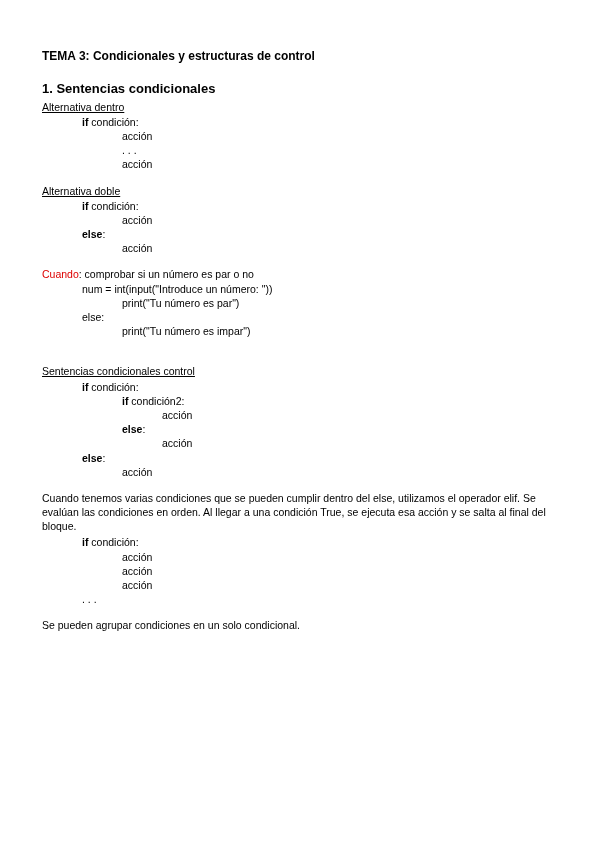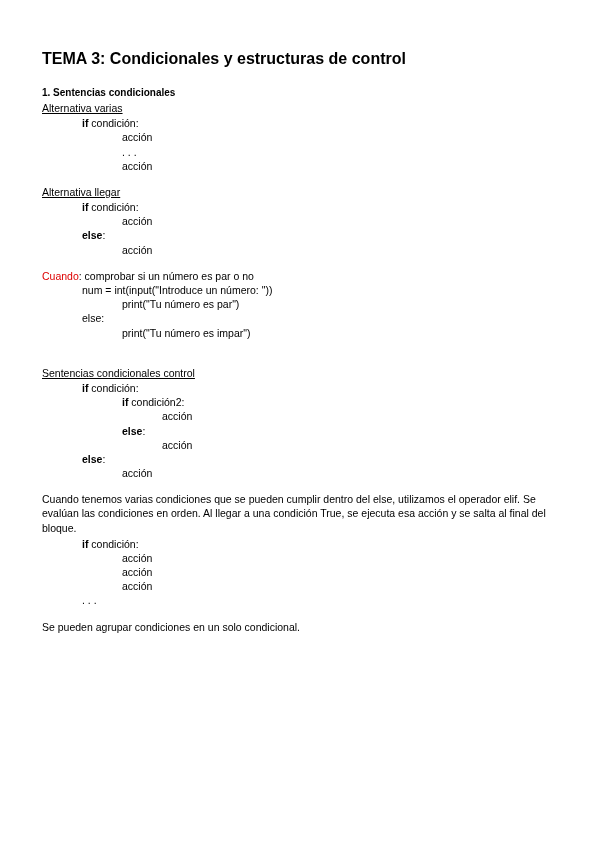--- a/index.html
+++ b/index.html
@@ -6,51 +6,51 @@
     body {
       font-family: Arial, Helvetica, sans-serif;
       background: #fff;
       width: 599px;
       height: 848px;
       padding: 48px 42px;
       font-size: 10.5px;
       color: #000;
       line-height: 1.35;
     }
-    h1 { font-size: 16px; font-weight: bold; margin-bottom: 16px; }
-    h2 { font-size: 10px; font-weight: bold; margin-bottom: 2px; }
+    h1 { font-size: 12px; font-weight: bold; margin-bottom: 16px; }
+    h2 { font-size: 13px; font-weight: bold; margin-bottom: 2px; }
     .subhead { text-decoration: underline; font-size: 10.5px; margin-bottom: 1px; }
     .indent1 { padding-left: 40px; }
     .indent2 { padding-left: 80px; }
     .indent3 { padding-left: 120px; }
     .red { color: #d00; }
     .block { margin-bottom: 12px; }
     .para { margin-top: 10px; margin-bottom: 2px; }
     b { font-weight: bold; }
   </style>
 </head>
 <body>
 
 
 
 <h1>TEMA 3: Condicionales y estructuras de control</h1>
 
 <h2>1. Sentencias condicionales</h2>
 
 
-<div class="subhead">Alternativa varias</div>
+<div class="subhead">Alternativa dentro</div>
 <div class="block">
   <div class="indent1"><b>if </b><span>condición:</span></div>
   <div class="indent2">acción</div>
   <div class="indent2">. . .</div>
   <div class="indent2">acción</div>
 </div>
 
 
-<div class="subhead">Alternativa llegar</div>
+<div class="subhead">Alternativa doble</div>
 <div class="block">
   <div class="indent1"><b>if </b><span>condición:</span></div>
   <div class="indent2">acción</div>
   <div class="indent1"><b>else</b><span>:</span></div>
   <div class="indent2">acción</div>
 </div>
 
 
 <div><span class="red">Cuando</span><span>: comprobar si un número es par o no</span></div>
 <div class="block">

